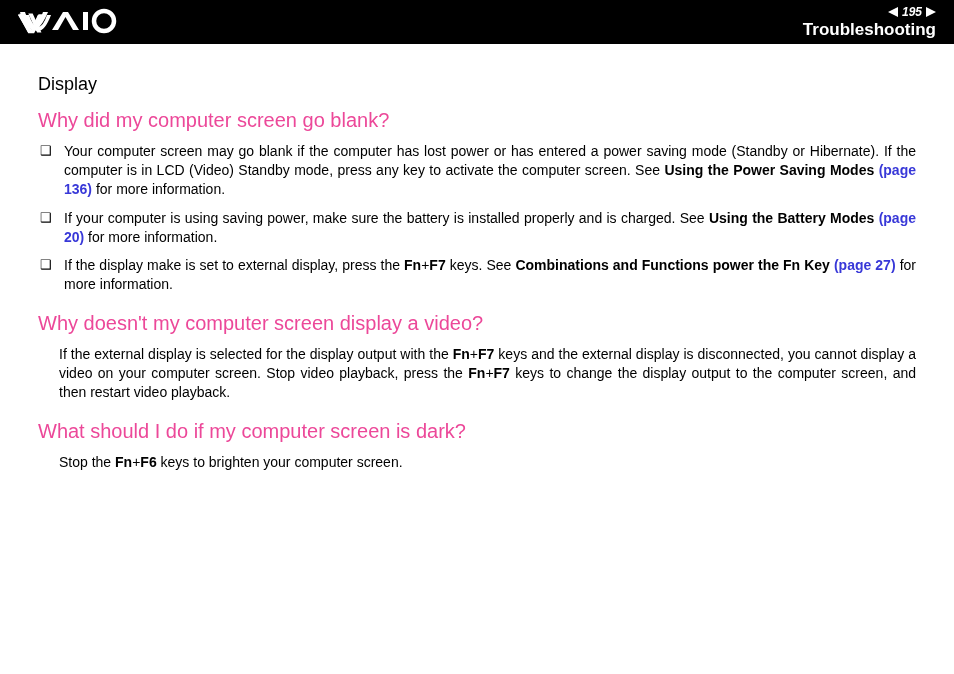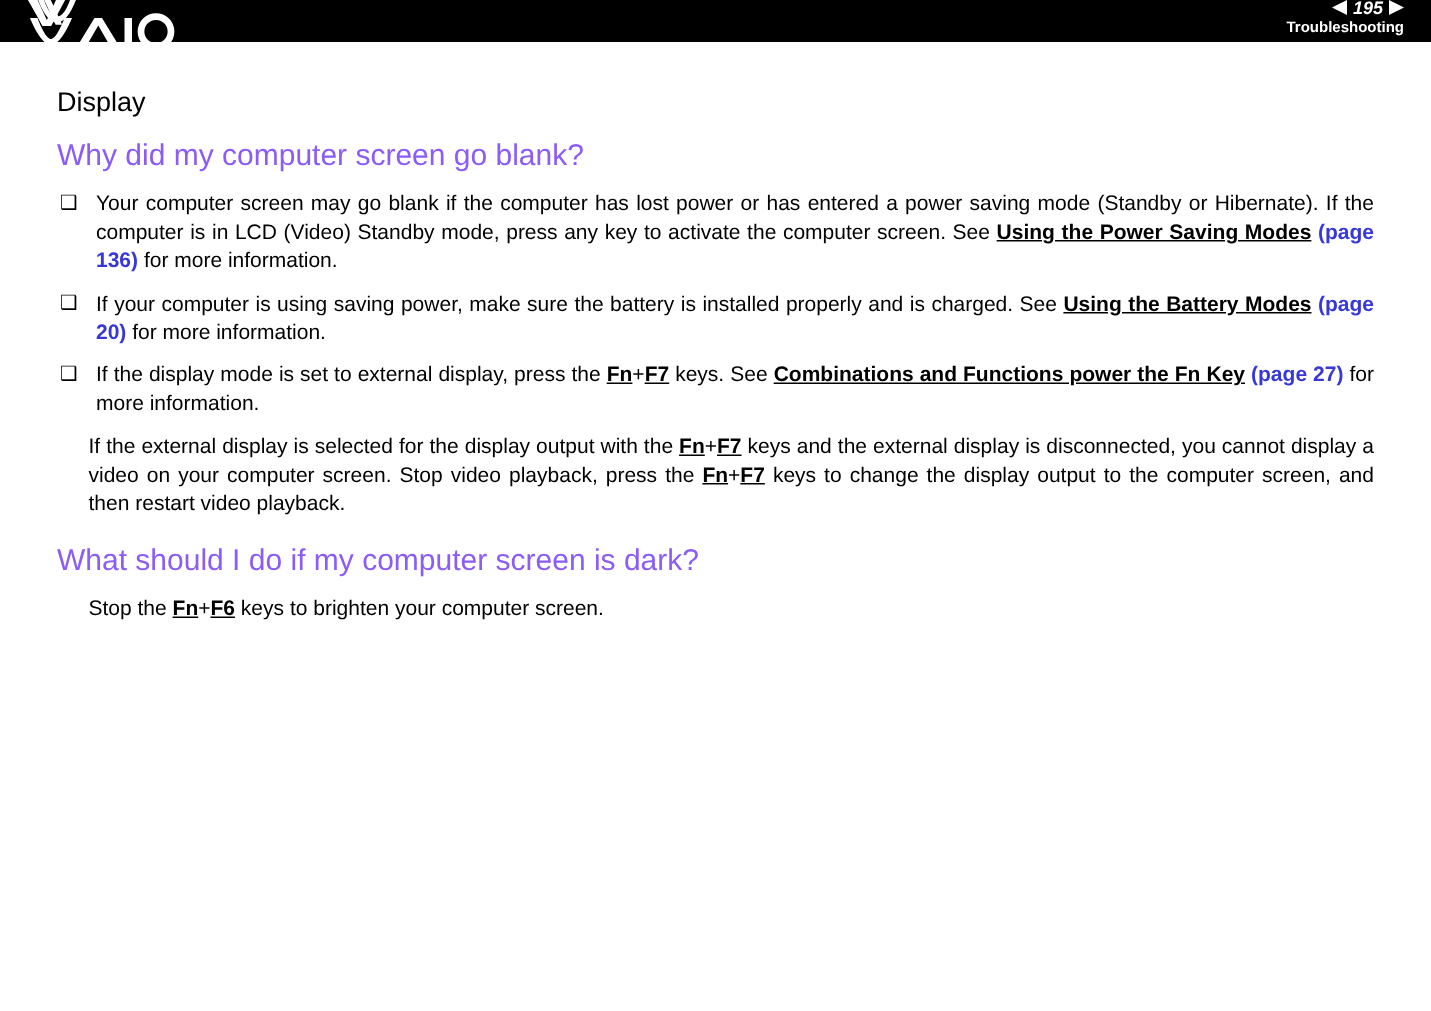--- a/index.html
+++ b/index.html
@@ -6,21 +6,21 @@
   body {
     width: 954px;
     height: 674px;
     font-family: Arial, Helvetica, sans-serif;
     background: #fff;
     color: #000;
     position: relative;
   }
   .header-bar {
     width: 100%;
-    height: 28px;
+    height: 44px;
     background: #000;
     display: flex;
     align-items: flex-end;
     justify-content: space-between;
     padding: 0 18px 4px 18px;
     position: relative;
   }
   .logo {
     height: 34px;
     display: flex;
@@ -49,35 +49,35 @@
     border-right: 10px solid #fff;
   }
   .page-nav .arrow-right {
     width: 0; height: 0;
     border-top: 5px solid transparent;
     border-bottom: 5px solid transparent;
     border-left: 10px solid #fff;
   }
   .section-label {
     color: #fff;
-    font-size: 10px;
+    font-size: 17px;
     font-weight: bold;
   }
   .content {
     padding: 30px 38px 20px 38px;
   }
   h1 {
     font-size: 18px;
     font-weight: normal;
     margin-bottom: 14px;
   }
   h2 {
     font-size: 20px;
     font-weight: normal;
-    color: #8b5cf6;
+    color: #ec4899;
     margin-bottom: 10px;
     margin-top: 18px;
   }
   h2:first-of-type { margin-top: 0; }
   ul.bullets {
     list-style: none;
     margin-bottom: 4px;
   }
   ul.bullets li {
     position: relative;
@@ -94,21 +94,21 @@
     top: 0;
     font-size: 13px;
   }
   p.body {
     font-size: 14px;
     line-height: 1.35;
     margin-bottom: 8px;
     text-align: justify;
     margin-left: 21px;
   }
-  .bold { font-weight: bold; text-decoration: underline; }
+  .bold { font-weight: bold; }
   .link { color: #3838d8; font-weight: bold; }
 </style>
 </head>
 <body>
 
 <div class="header-bar">
   <div class="logo">
     <svg viewBox="0 0 160 30" fill="#fff">
       <path d="M2 2 L14 28 L20 28 L8 2 Z M20 2 L32 28 L26 28 L14 2 Z"></path>
       <path d="M48 2 L36 28 L42 28 L54 2 Z M54 2 L66 28 L60 28 L48 2 Z M44 20 L58 20 L56 15 L46 15 Z" fill="none"></path>
@@ -164,24 +164,25 @@
 
   <h2>Why did my computer screen go blank?</h2>
   <ul class="bullets">
     <li>
       <span>Your computer screen may go blank if the computer has lost power or has entered a power saving mode (Standby or Hibernate). If the computer is in LCD (Video) Standby mode, press any key to activate the computer screen. See </span><span class="bold">Using the Power Saving Modes</span><span class="link"> (page 136)</span><span> for more information.</span>
     </li>
     <li>
       <span>If your computer is using saving power, make sure the battery is installed properly and is charged. See </span><span class="bold">Using the Battery Modes</span><span class="link"> (page 20)</span><span> for more information.</span>
     </li>
     <li>
-      <span>If the display mode is set to external display, press the </span><span class="bold">Fn</span><span>+</span><span class="bold">F7</span><span> keys. See </span><span class="bold">Combinations and Functions power the Fn Key</span><span class="link"> (page 27)</span><span> for more information.</span>
+      <span>If the display make is set to external display, press the </span><span class="bold">Fn</span><span>+</span><span class="bold">F7</span><span> keys. See </span><span class="bold">Combinations and Functions power the Fn Key</span><span class="link"> (page 27)</span><span> for more information.</span>
     </li>
   </ul>
 
+  <h2>Why doesn't my computer screen display a video?</h2>
   <p class="body">
     <span>If the external display is selected for the display output with the </span><span class="bold">Fn</span><span>+</span><span class="bold">F7</span><span> keys and the external display is disconnected, you cannot display a video on your computer screen. Stop video playback, press the </span><span class="bold">Fn</span><span>+</span><span class="bold">F7</span><span> keys to change the display output to the computer screen, and then restart video playback.</span>
   </p>
 
   <h2>What should I do if my computer screen is dark?</h2>
   <p class="body">
     <span>Stop the </span><span class="bold">Fn</span><span>+</span><span class="bold">F6</span><span> keys to brighten your computer screen.</span>
   </p>
 </div>
 

